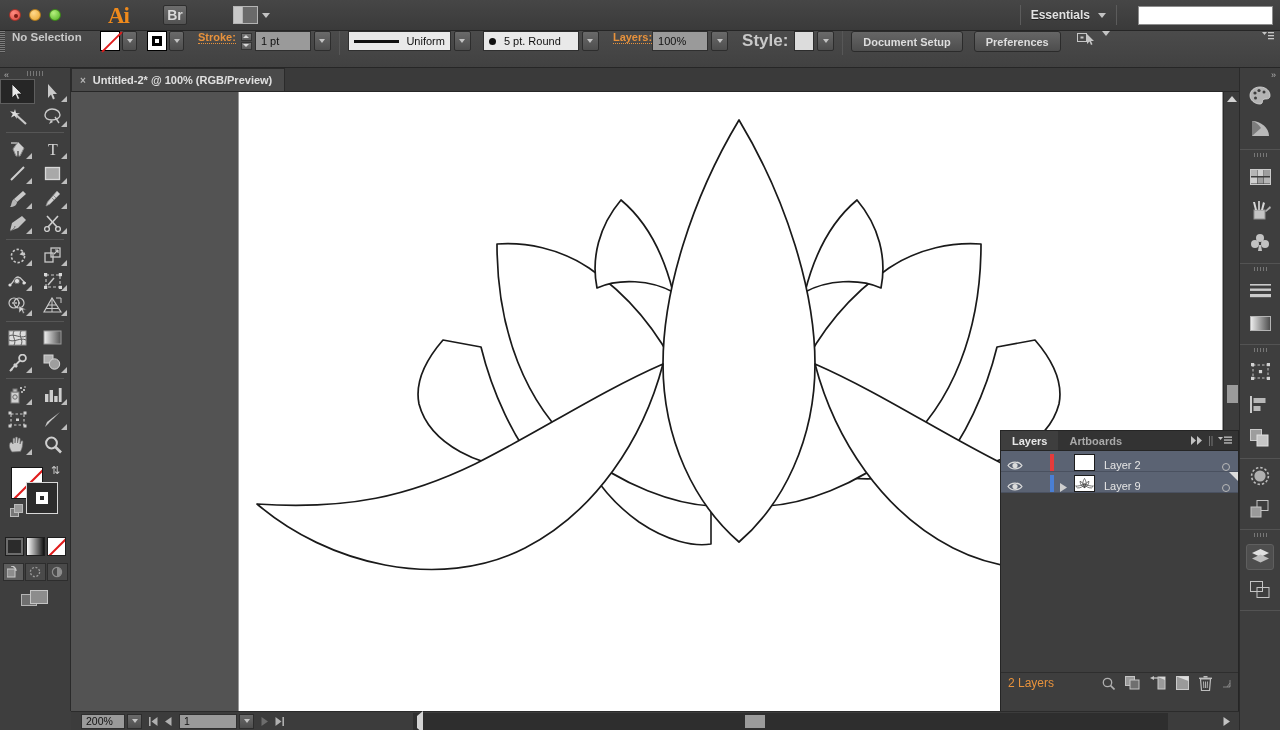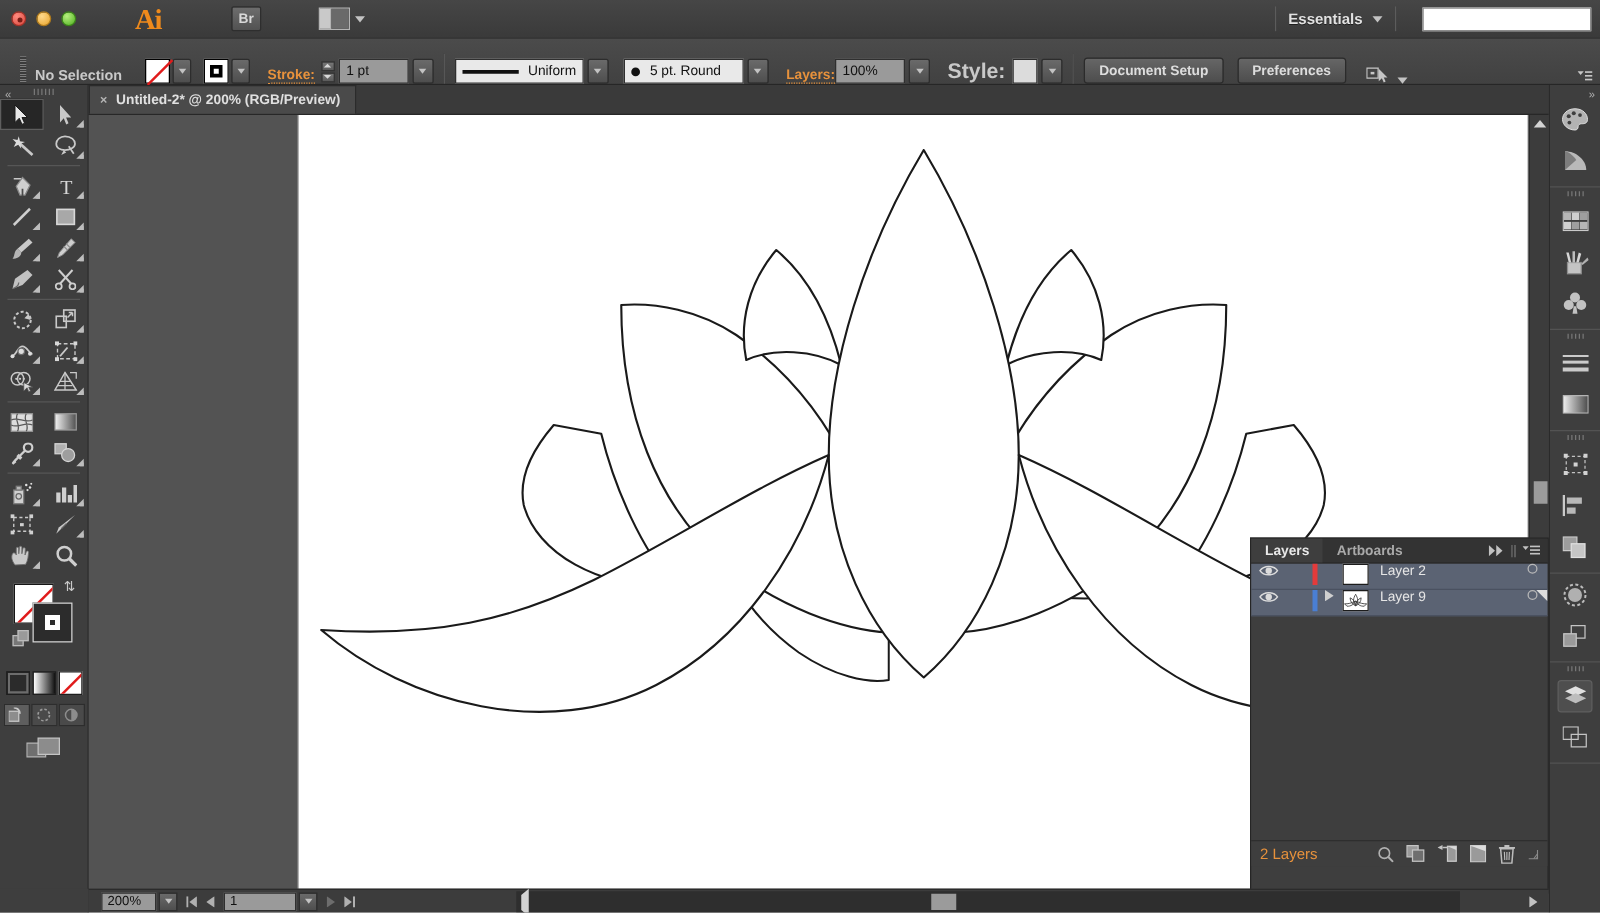--- a/index.html
+++ b/index.html
@@ -24,43 +24,43 @@
   .tl { width:12px; height:12px; border-radius:50%; position:relative; }
   .tl-red { background:radial-gradient(circle at 35% 30%, #ff8b80, #d9473c); border:1px solid #a33229;}
   .tl-yel { background:radial-gradient(circle at 35% 30%, #ffd98b, #e8a42c); border:1px solid #b07b1d;}
   .tl-grn { background:radial-gradient(circle at 35% 30%, #b6ef7e, #4fb020); border:1px solid #3c841a;}
   .tl-red::after{content:"";position:absolute;left:4px;top:4px;width:4px;height:4px;border-radius:50%;background:#7a1d16;}
   .ai-logo {
     margin-left:21px; font-family:"Liberation Serif", serif; font-weight:bold;
     font-size:23px; color:#ef8a1c; letter-spacing:-1px; line-height:1;
   }
   .br-btn {
-    margin-left:30px; width:24px; height:20px; background:linear-gradient(#6d6d6d,#525252);
+    margin-left:8px; width:24px; height:20px; background:linear-gradient(#6d6d6d,#525252);
     border:1px solid #2e2e2e; border-radius:2px; display:flex; align-items:center;
-    justify-content:center; font-size:11px; color:#d9d9d9; font-weight:bold;
+    justify-content:center; font-size:14px; color:#d9d9d9; font-weight:bold;
   }
   .arr-btn { margin-left:20px; display:flex; align-items:center; gap:4px; }
   .arr-ico { width:25px; height:18px; border:1px solid #b4b4b4; display:flex; }
   .arr-ico i { display:block; height:100%; }
   .arr-ico i:nth-child(1){ width:9px; background:#c9c9c9; border-right:1px solid #b4b4b4;}
   .arr-ico i:nth-child(2){ flex:1; background:#6a6a6a; }
   .caret { width:0;height:0;border-left:4px solid transparent;border-right:4px solid transparent;border-top:5px solid #c3c3c3; }
   .caret.sm { border-left-width:3px;border-right-width:3px;border-top-width:4px; }
   .ws-right { margin-left:auto; display:flex; align-items:center; }
   .ws-sep { width:1px;height:20px;background:#2c2c2c;border-right:1px solid #5c5c5c;margin:0 10px; }
   .ws-label { font-weight:bold; font-size:12px; color:#e2e2e2; text-shadow:0 1px 0 #1d1d1d; }
   .ws-caret { margin-left:8px; }
   .search-box { width:135px;height:19px;background:#fff;border:1px solid #8c8c8c;margin-left:11px;margin-right:7px; }
 
   
   .ctrlbar {
     position:absolute; left:0; top:31px; width:1280px; height:37px;
     background:linear-gradient(#4b4b4b,#414141);
     border-bottom:1px solid #262626;
-    display:flex; align-items:flex-end; padding-left:16px;
+    display:flex; align-items:flex-start; padding-left:0;
   }
   .grip { width:5px;height:22px;margin-right:7px;
     background:repeating-linear-gradient(to bottom,#7d7d7d 0 1px,#3b3b3b 1px 2px); }
   .nosel { color:#c9c9c9; font-weight:bold; font-size:11.5px; width:88px; }
   .cb-sep { width:1px;height:24px;background:#313131;border-right:1px solid #575757;margin:0 8px; }
   .swatch-grp { display:flex; align-items:center; }
   .swatch {
     width:20px;height:20px;border:1px solid #000;background:#fff;position:relative;
   }
   .swatch.none::after {
@@ -184,21 +184,21 @@
   .layers {
     position:absolute;left:1000px;top:430px;width:239px;height:285px;
     background:#3e3e3e;border:1px solid #252525;
   }
   .lp-tabs{height:20px;background:#333;display:flex;align-items:stretch;border-bottom:1px solid #252525;}
   .lp-tab{display:flex;align-items:center;padding:0 11px;font-size:11px;font-weight:bold;color:#a9a9a9;}
   .lp-tab.on{background:#3e3e3e;color:#e8e8e8;}
   .lp-tabspace{flex:1;}
   .lp-ctrl{display:flex;align-items:center;gap:5px;padding-right:6px;color:#b9b9b9;font-size:9px;}
   .lp-body{height:221px;background:#3e3e3e;}
-  .lrow{height:21px;display:flex;align-items:flex-start;background:#5b6373;border-bottom:1px solid #4a5160;}
+  .lrow{height:21px;display:flex;align-items:flex-end;background:#5b6373;border-bottom:1px solid #4a5160;}
   .lrow .eye{width:27px;display:flex;align-items:center;justify-content:center;}
   .lrow .lock{width:22px;}
   .lrow .cbar{width:4px;height:17px;}
   .lrow .tri{width:18px;display:flex;align-items:center;justify-content:center;}
   .lrow .thumb{width:21px;height:17px;background:#fff;border:1px solid #1c1c1c;margin-left:2px;
     display:flex;align-items:center;justify-content:center;overflow:hidden;}
   .lrow .lname{flex:1;padding-left:9px;color:#e6e6e6;font-size:11px;}
   .lrow .circ{width:24px;display:flex;align-items:center;justify-content:center;}
   .lrow .circ i{width:8px;height:8px;border:1px solid #b9b9b9;border-radius:50%;display:block;}
   .lp-foot{height:21px;background:#3e3e3e;display:flex;align-items:center;border-top:1px solid #2e2e2e;}
@@ -629,21 +629,21 @@
       <svg width="28" height="21" viewBox="0 0 28 21">
         <rect x="0.5" y="5.5" width="15" height="11" fill="#6f6f6f" stroke="#b4b4b4"></rect>
         <rect x="9.5" y="1.5" width="17" height="13" fill="#8c8c8c" stroke="#c4c4c4"></rect>
       </svg>
     </div>
   </div>
 
   <div class="tabstrip">
     <div class="doctab">
       <span class="tab-x">×</span>
-      <span>Untitled-2* @ 200% (RGB/Preview)</span>
+      <span>Untitled-2* @ 100% (RGB/Preview)</span>
     </div>
   </div>
 
   <div class="canvas-wrap">
     <div class="artboard">
       <svg width="983" height="619" viewBox="0 0 983 619">
         <g fill="#ffffff" stroke="#1a1a1a" stroke-width="1.6" stroke-linejoin="round">
 
           <path d="M472 345 C415 341 330 348 260 355 C291 378 347 392 400 385 C432 381 457 366 472 345 Z"></path>
 

